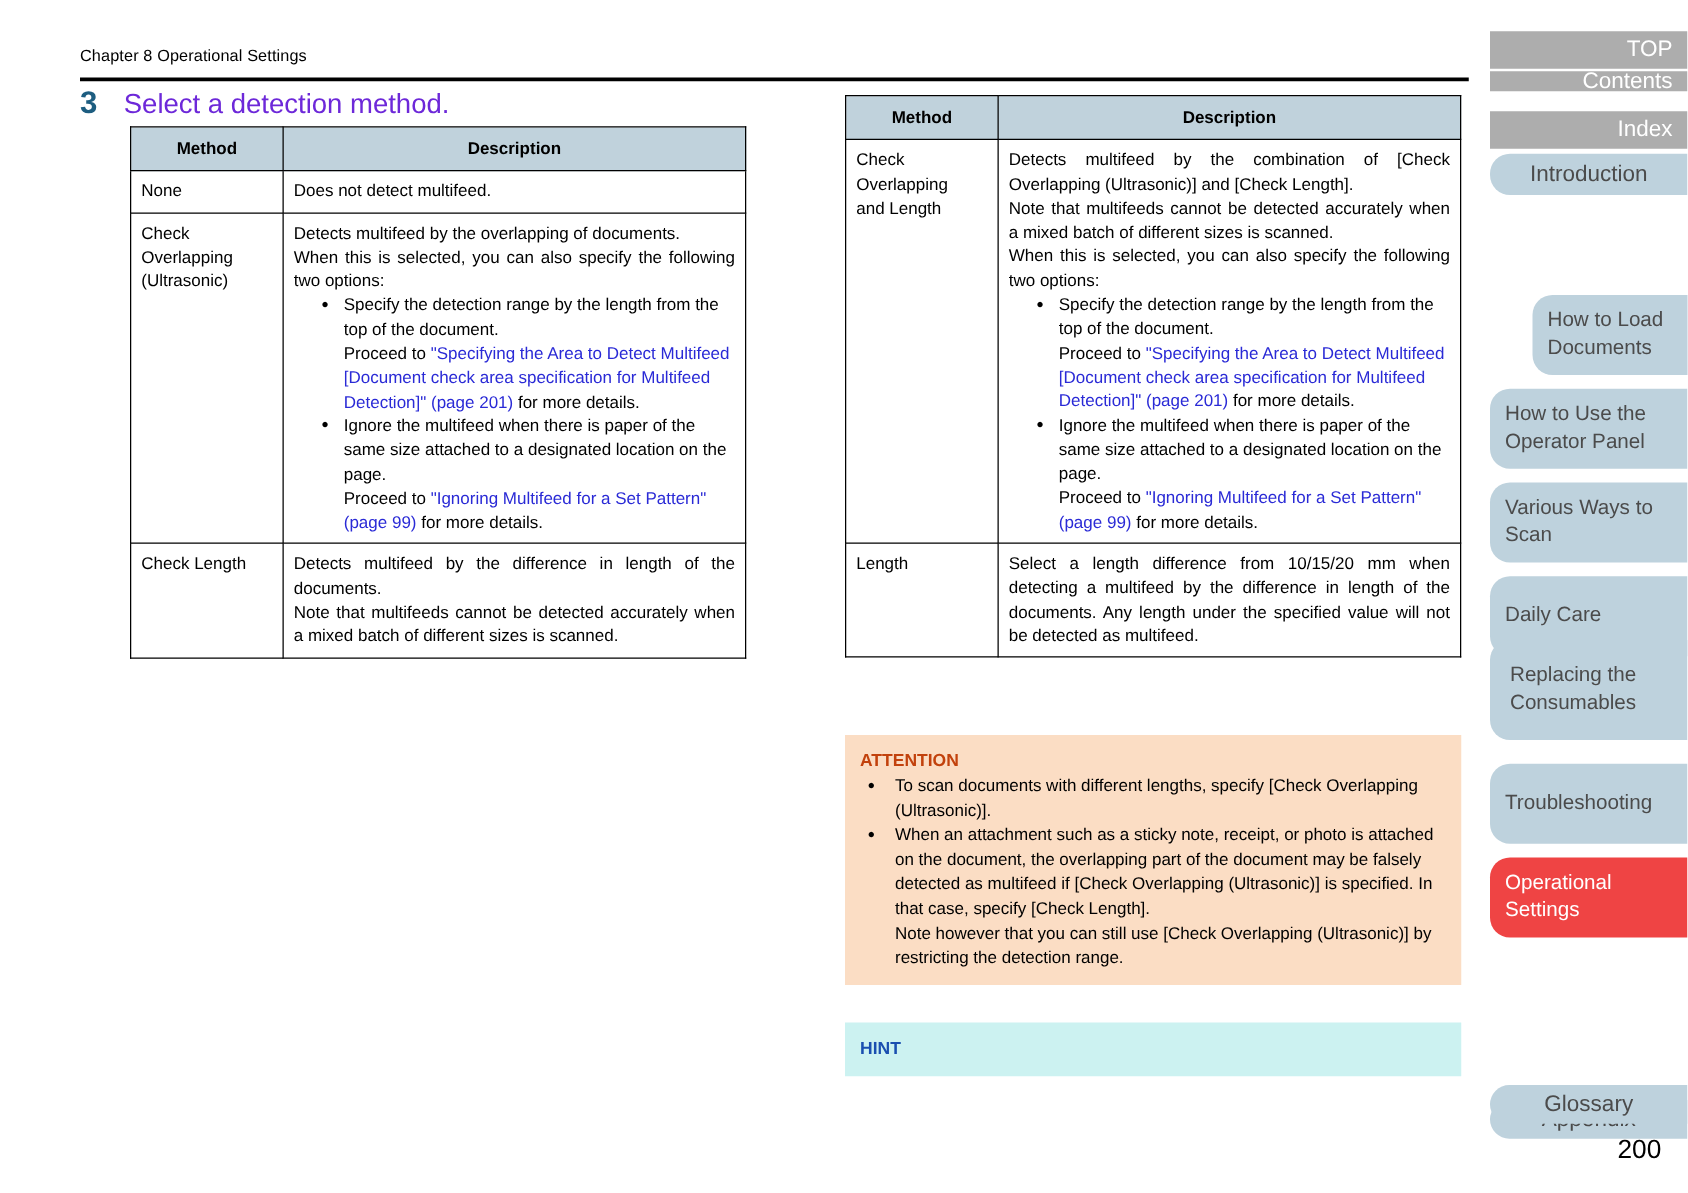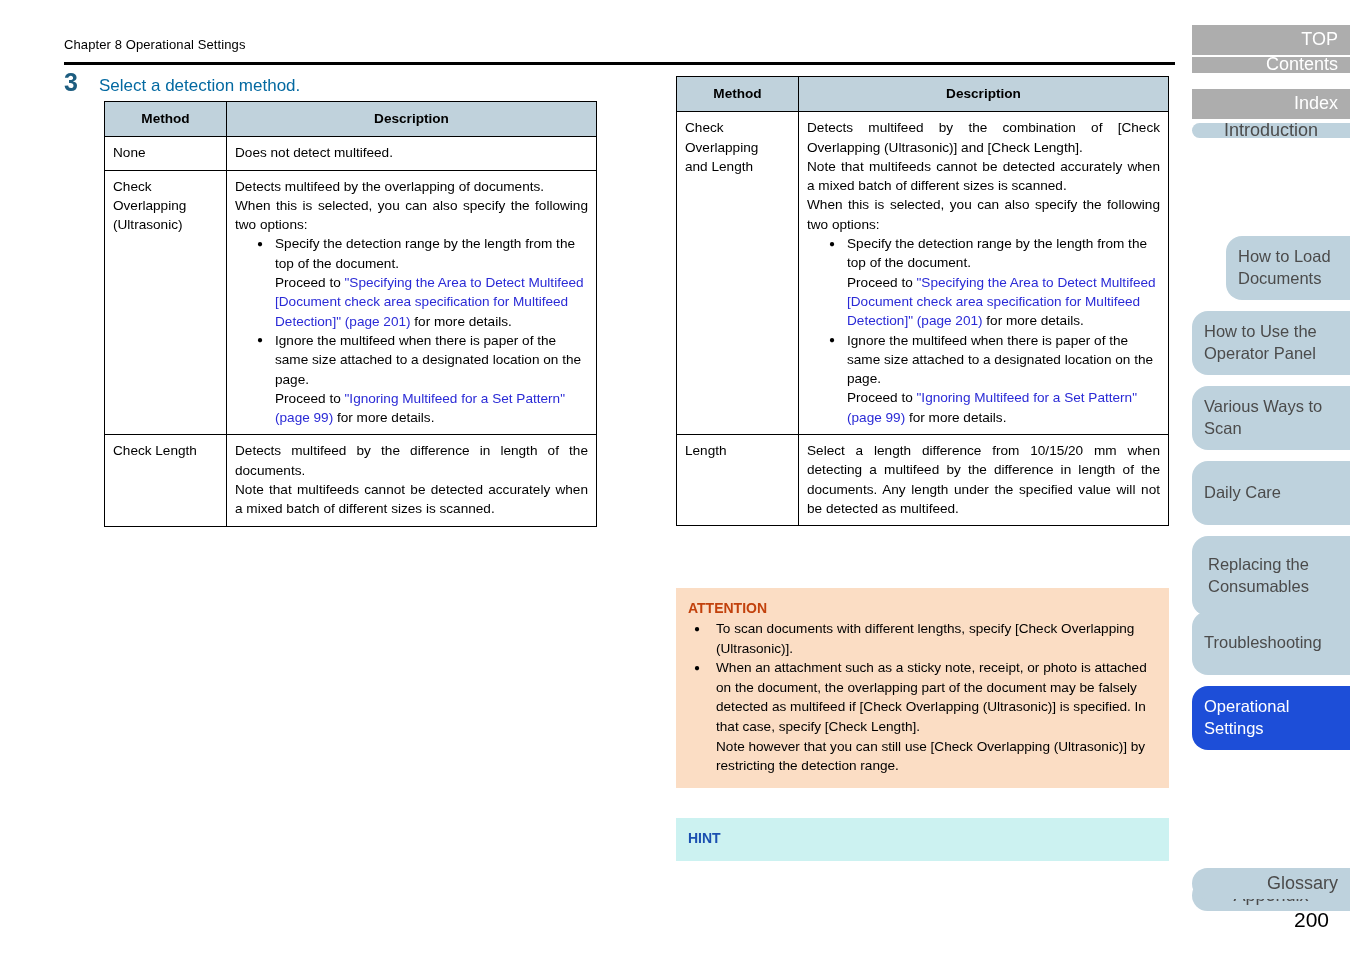--- a/index.html
+++ b/index.html
@@ -49,22 +49,22 @@
     align-items: baseline;
   }
   .step-num {
     font-size: 25px;
     font-weight: bold;
     color: #1d5d80;
     width: 32px;
     line-height: 1;
   }
   .step-text {
-    font-size: 17px;
-    color: #0369a1;
+    font-size: 22px;
+    color: #6d28d9;
     line-height: 1;
     padding-left: 3px;
   }
 
   
   table.doc-table {
     border-collapse: collapse;
     table-layout: fixed;
     font-size: 13.6px;
     position: absolute;
@@ -193,21 +193,21 @@
     background: #bed2dd;
     color: #4b4b4b;
     border-top-left-radius: 16px;
     border-bottom-left-radius: 16px;
   }
   .nav-blue.center {
     justify-content: center;
     font-size: 18px;
   }
   .nav-active {
-    background: #1d4ed8;
+    background: #ef4444;
     color: #ffffff;
     border-top-left-radius: 16px;
     border-bottom-left-radius: 16px;
   }
   .nav-label {
     white-space: pre-line;
     line-height: 1.32;
   }
 
   .page-number {
@@ -331,52 +331,52 @@
   <div class="nav">
     <div class="nav-item nav-gray" style="top:25px;height:30px;">
         <span class="nav-label">TOP</span>
       </div>
     <div class="nav-item nav-gray" style="top:57px;height:16px;">
         <span class="nav-label">Contents</span>
       </div>
     <div class="nav-item nav-gray" style="top:89px;height:30px;">
         <span class="nav-label">Index</span>
       </div>
-    <div class="nav-item nav-blue center" style="top:123px;height:15px;">
+    <div class="nav-item nav-blue center" style="top:123px;height:33px;">
         <span class="nav-label">Introduction</span>
       </div>
     <div class="nav-item nav-blue" style="top:236px;height:64px;margin-left:34px;">
         <span class="nav-label">How to Load
 Documents</span>
       </div>
     <div class="nav-item nav-blue" style="top:311px;height:64px;">
         <span class="nav-label">How to Use the
 Operator Panel</span>
       </div>
     <div class="nav-item nav-blue" style="top:386px;height:64px;">
         <span class="nav-label">Various Ways to
 Scan</span>
       </div>
     <div class="nav-item nav-blue" style="top:461px;height:64px;">
         <span class="nav-label">Daily Care</span>
       </div>
-    <div class="nav-item nav-blue" style="top:536px;height:80px;padding-left:16px;">
+    <div class="nav-item nav-blue" style="top:512px;height:80px;padding-left:16px;">
         <span class="nav-label">Replacing the
 Consumables</span>
       </div>
     <div class="nav-item nav-blue" style="top:611px;height:64px;">
         <span class="nav-label">Troubleshooting</span>
       </div>
     <div class="nav-item nav-active" style="top:686px;height:64px;">
         <span class="nav-label">Operational
 Settings</span>
       </div>
     <div class="nav-item nav-blue center" style="top:880px;height:31px;">
         <span class="nav-label">Appendix</span>
       </div>
-    <div class="nav-item nav-blue center" style="top:868px;height:31px;justify-content:flex-end;">
+    <div class="nav-item nav-blue center" style="top:868px;height:31px;">
         <span class="nav-label">Glossary</span>
       </div>
   </div>
 
   <div class="page-number">200</div>
 
 </div>
 
 </body></html>

